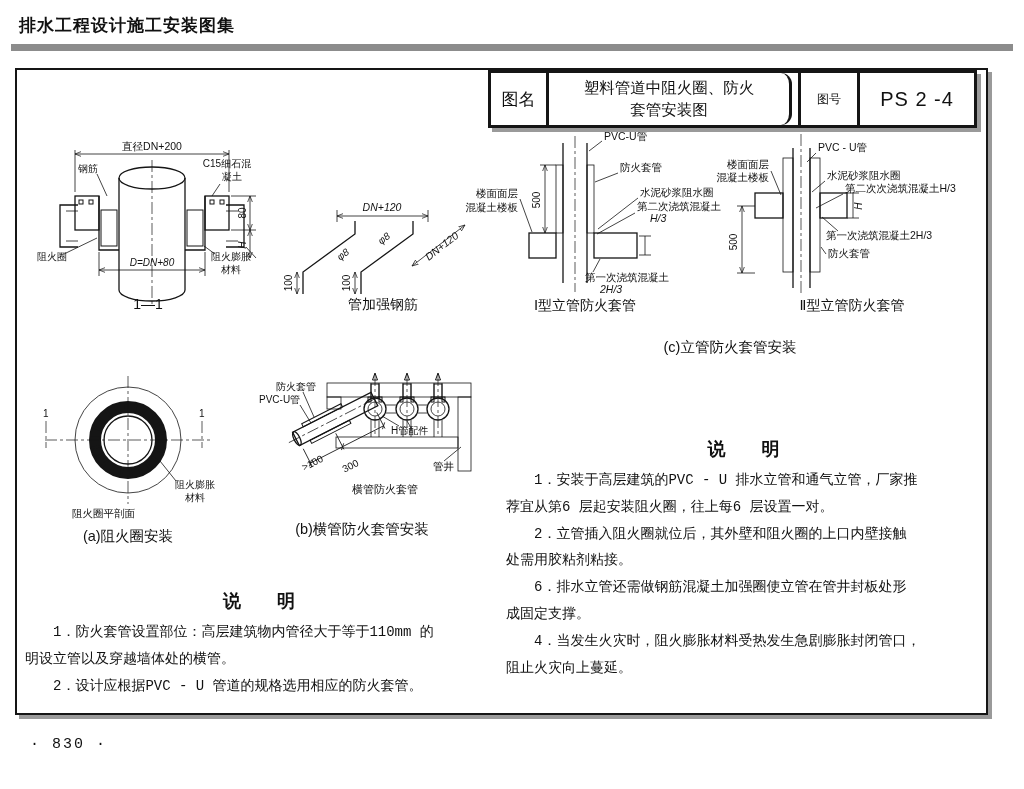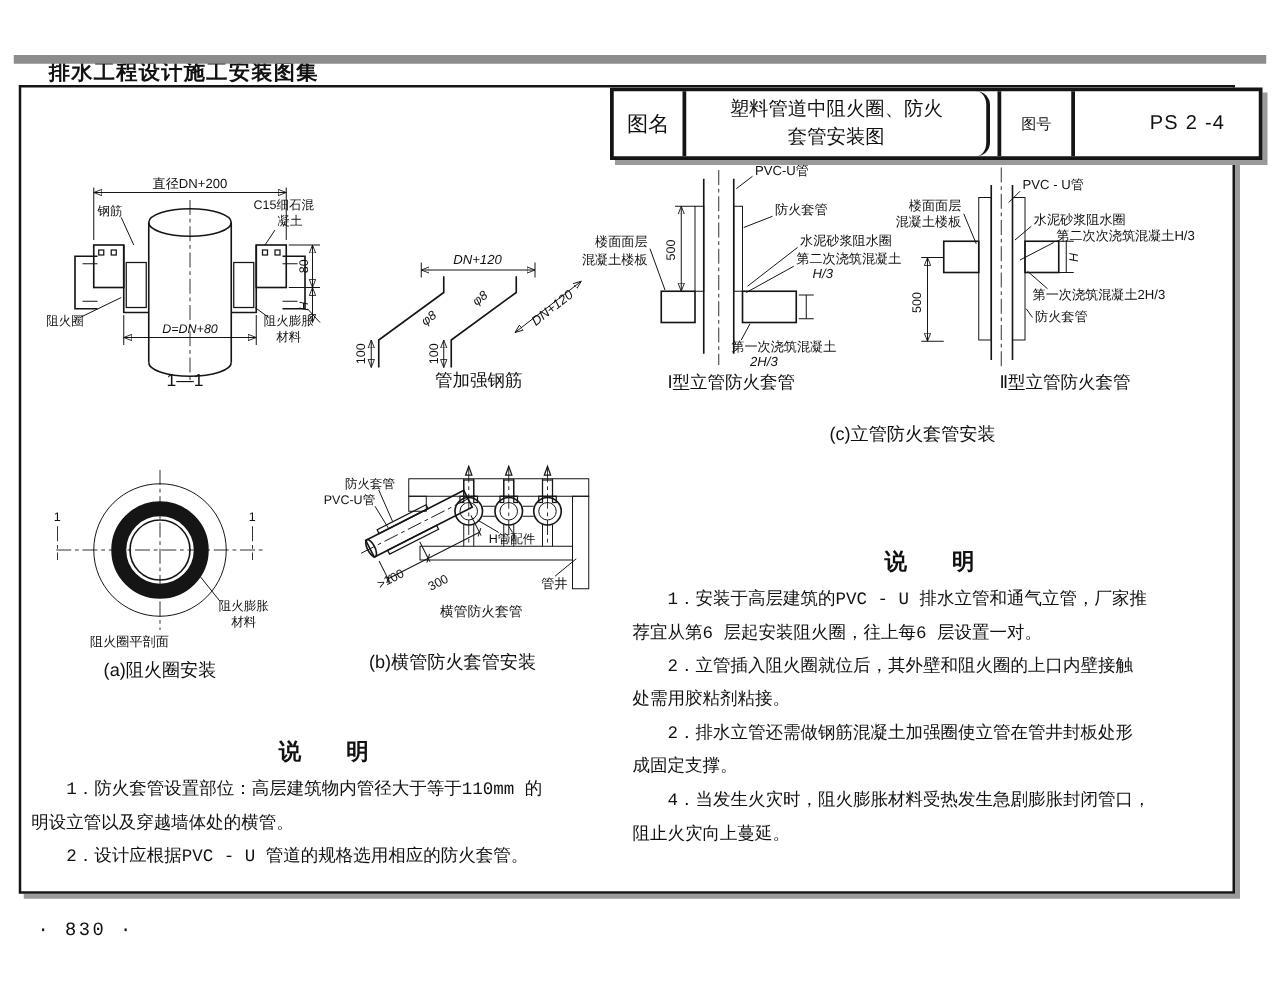--- a/index.html
+++ b/index.html
@@ -2,44 +2,43 @@
 <html><head>
 <meta charset="utf-8">
 <style>
   html,body{margin:0;padding:0;}
   body{
     width:1024px;height:789px;position:relative;background:#ffffff;
     font-family:"Liberation Sans","DejaVu Sans",sans-serif;color:#111;
     overflow:hidden;
   }
   .header-title{
-    position:absolute;left:39px;top:14px;font-size:17px;font-weight:bold;
+    position:absolute;left:19px;top:14px;font-size:17px;font-weight:bold;
     letter-spacing:1px;
-    margin-top:32px;
   }
   .header-rule{
     position:absolute;left:11px;top:44px;width:1002px;height:7px;background:#8c8c8c;
   }
   .frame{
     position:absolute;left:15px;top:68px;width:969px;height:643px;
     border:2px solid #151515;background:#fff;
     box-shadow:4px 4px 0 0 #9a9a9a;
   }
   .tblock{
     position:absolute;left:488px;top:70px;height:52px;display:flex;
     background:#fff;border:3px solid #151515;box-shadow:4px 4px 0 0 #9a9a9a;
     z-index:5;
     justify-content:center;
   }
   .tb-cell{display:flex;flex-direction:column;justify-content:center;align-items:center;}
   .tb-name{width:55px;border-right:3px solid #151515;font-size:17px;}
   .tb-title{width:240px;border-right:3px solid #151515;font-size:15.5px;line-height:22px;text-align:center;border-radius:11px;}
   .tb-gap{width:6px;}
   .tb-no{width:56px;border-left:3px solid #151515;border-right:3px solid #151515;font-size:12px;}
-  .tb-num{width:114px;font-size:16px;letter-spacing:1px;padding-left:33px;}
+  .tb-num{width:114px;font-size:20px;letter-spacing:1px;}
   .notes{position:absolute;z-index:4;}
   .notes-left{left:25px;top:589px;width:468px;}
   .notes-right{left:506px;top:437px;width:475px;}
   .notes .nt{font-size:18px;font-weight:bold;text-align:center;margin-bottom:6px;}
   .notes .nl{font-size:14px;line-height:26.8px;white-space:nowrap;font-family:Liberation Mono, monospace;}
   .page-no{position:absolute;left:30px;top:736px;font-size:15px;letter-spacing:2px;font-family:Liberation Mono, monospace;}
   svg.draw{position:absolute;left:0;top:0;z-index:3;}
   svg.draw line,svg.draw path,svg.draw polyline,svg.draw rect,
   svg.draw circle,svg.draw ellipse{stroke:#151515;fill:none;}
   .s1{stroke-width:1.3px;}
@@ -345,19 +344,19 @@
   <div class="nl">明设立管以及穿越墙体处的横管。</div>
   <div class="nl">　　2．设计应根据PVC - U 管道的规格选用相应的防火套管。</div>
 </div>
 
 <div class="notes notes-right">
   <div class="nt">说　　明</div>
   <div class="nl">　　1．安装于高层建筑的PVC - U 排水立管和通气立管，厂家推</div>
   <div class="nl">荐宜从第6 层起安装阻火圈，往上每6 层设置一对。</div>
   <div class="nl">　　2．立管插入阻火圈就位后，其外壁和阻火圈的上口内壁接触</div>
   <div class="nl">处需用胶粘剂粘接。</div>
-  <div class="nl">　　2．排水立管还需做钢筋混凝土加强圈使立管在管井封板处形</div>
+  <div class="nl">　　6．排水立管还需做钢筋混凝土加强圈使立管在管井封板处形</div>
   <div class="nl">成固定支撑。</div>
   <div class="nl">　　4．当发生火灾时，阻火膨胀材料受热发生急剧膨胀封闭管口，</div>
   <div class="nl">阻止火灾向上蔓延。</div>
 </div>
 
 <div class="page-no">· 830 ·</div>
 
 </body></html>

